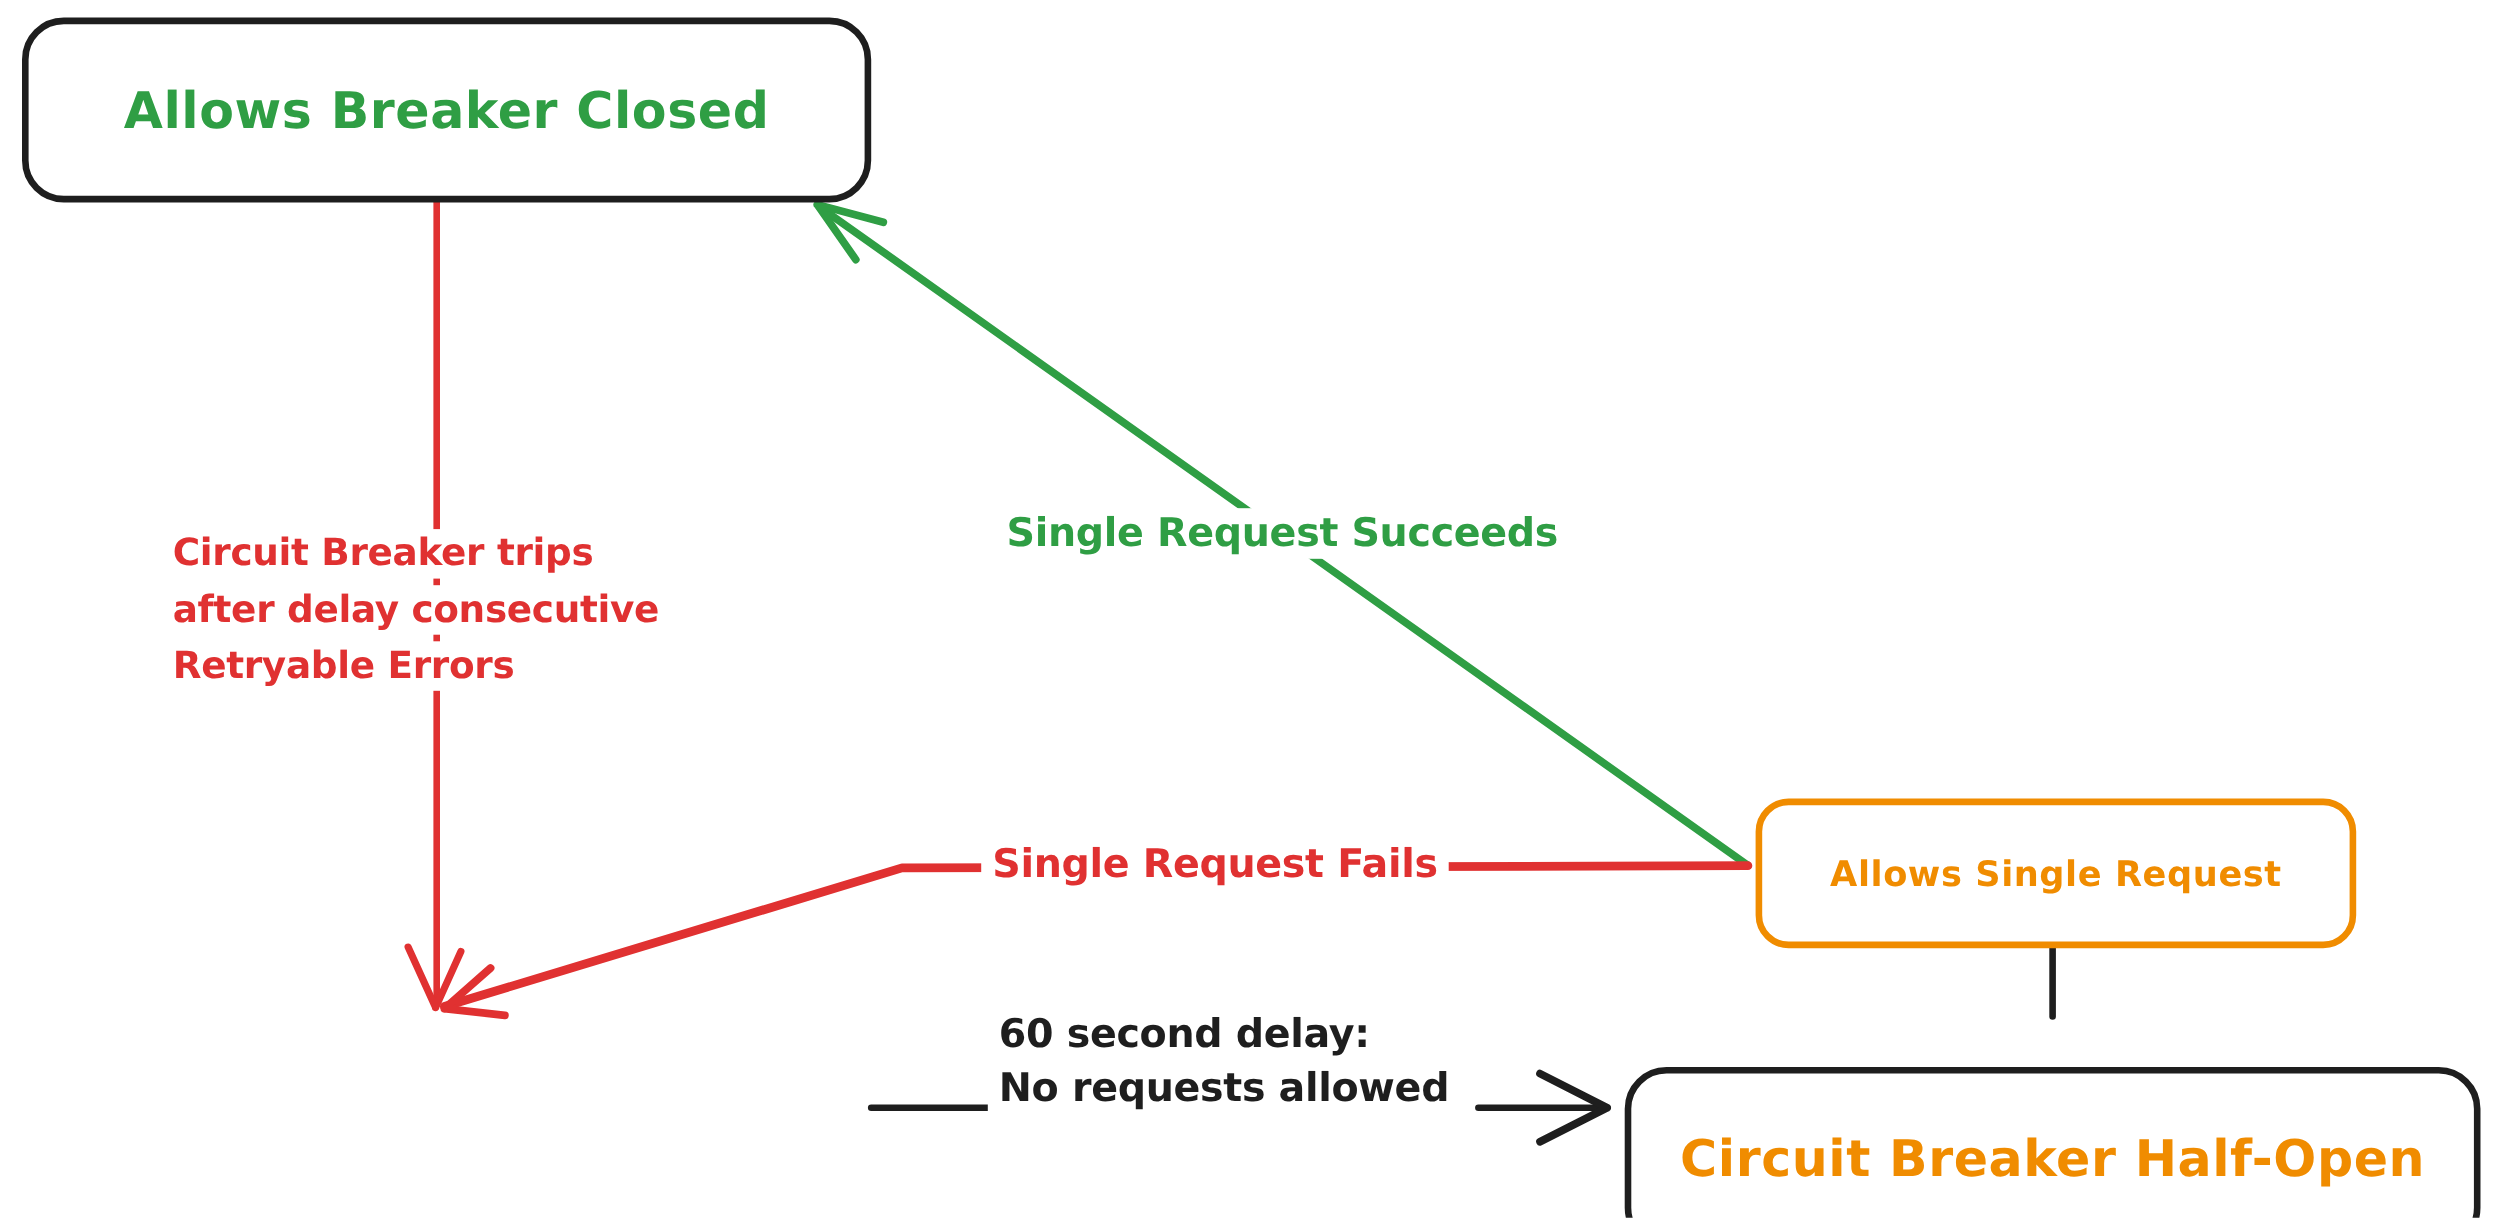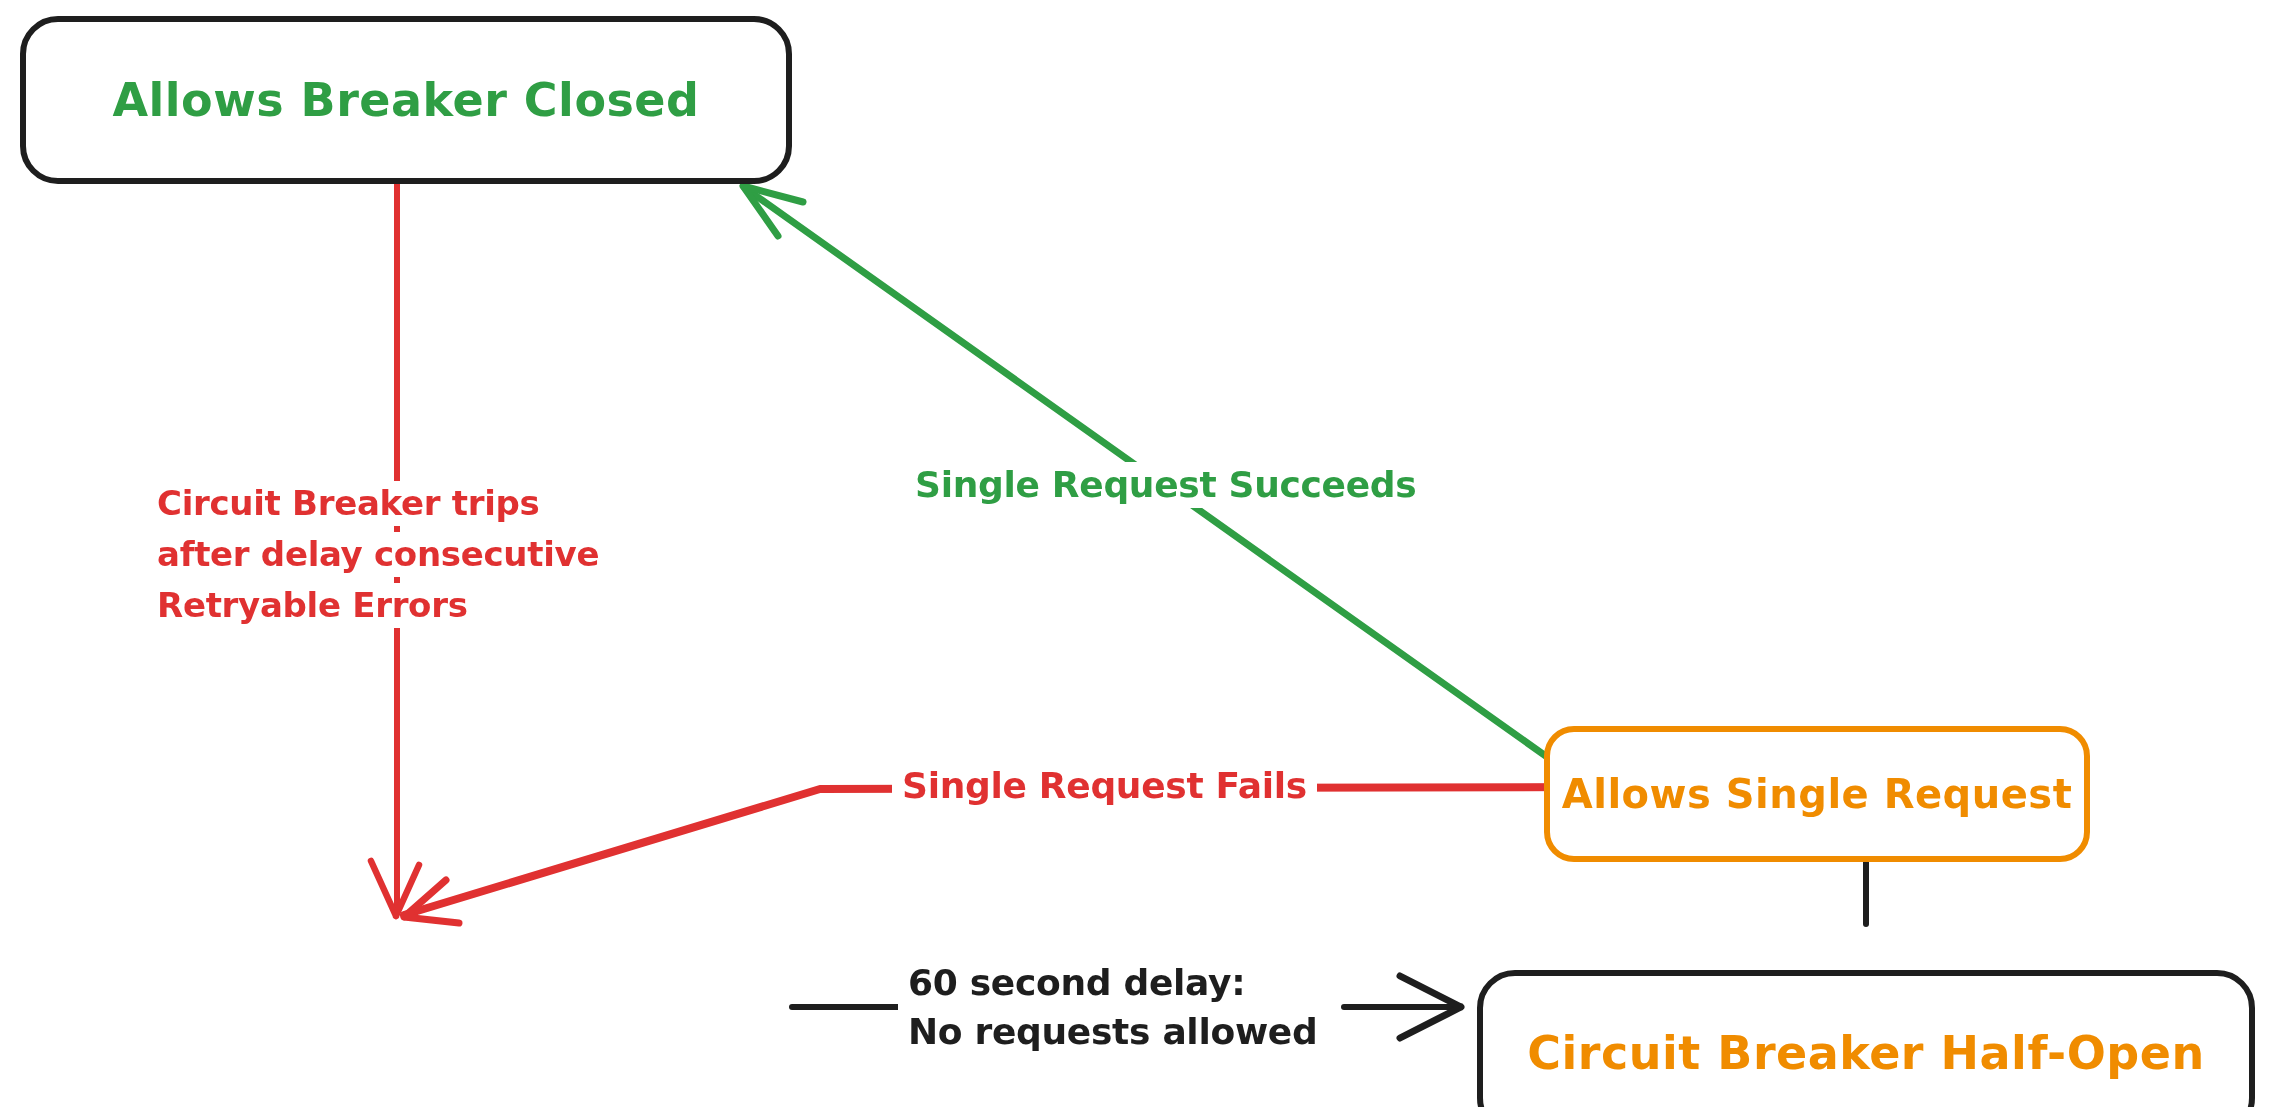--- a/index.html
+++ b/index.html
@@ -26,36 +26,36 @@
     background:var(--bg);
     border:6px solid var(--ink);
     border-radius:38px;
     font-weight:bold;text-align:center;
     letter-spacing:0.5px;
   }
   .node-closed  {left:20px;  top:16px;  width:760px; height:156px; color:var(--green); font-size:46px;}
   .node-open    {left:20px;  top:920px; width:760px; height:158px; color:var(--red);   font-size:46px;}
   .node-half-open{left:1477px;top:970px; width:766px; height:154px; color:var(--orange);font-size:46px;}
   .node-allows{
-    left:1544px; top:726px; width:534px; height:124px;
+    left:1596px; top:726px; width:534px; height:124px;
     border:6px solid var(--orange); border-radius:30px;
-    color:var(--orange); font-size:40px;
+    color:var(--orange); font-size:32px;
   }
 
   
   .edge-label{
     position:absolute;z-index:2;
     display:flex;flex-direction:column;align-items:flex-start;
     text-align:center;font-weight:bold;letter-spacing:-0.3px;
   }
   .edge-label span{background:var(--bg);padding:0 10px;white-space:nowrap;}
   .label-trips   {left:147px; top:481px; width:500px; color:var(--red); font-size:34px; line-height:45px; gap:6px;}
   .label-succeeds{left:905px; top:462px; width:500px; color:var(--green); font-size:36px; line-height:46px;}
   .label-fails   {left:892px; top:763px; width:500px; color:var(--red);   font-size:36px; line-height:46px;}
-  .label-delay   {left:898px; top:958px; width:500px; color:var(--ink);   font-size:36px; line-height:49px;}
+  .label-delay   {left:898px; top:916px; width:500px; color:var(--ink);   font-size:36px; line-height:49px;}
 </style>
 </head>
 <body>
 
 <div class="canvas">
 
   <svg class="connectors" viewBox="0 0 2272 1107">
 
     <g>
       <path class="stroke-red" stroke-width="6" d="M397 184 L397 912"></path>

